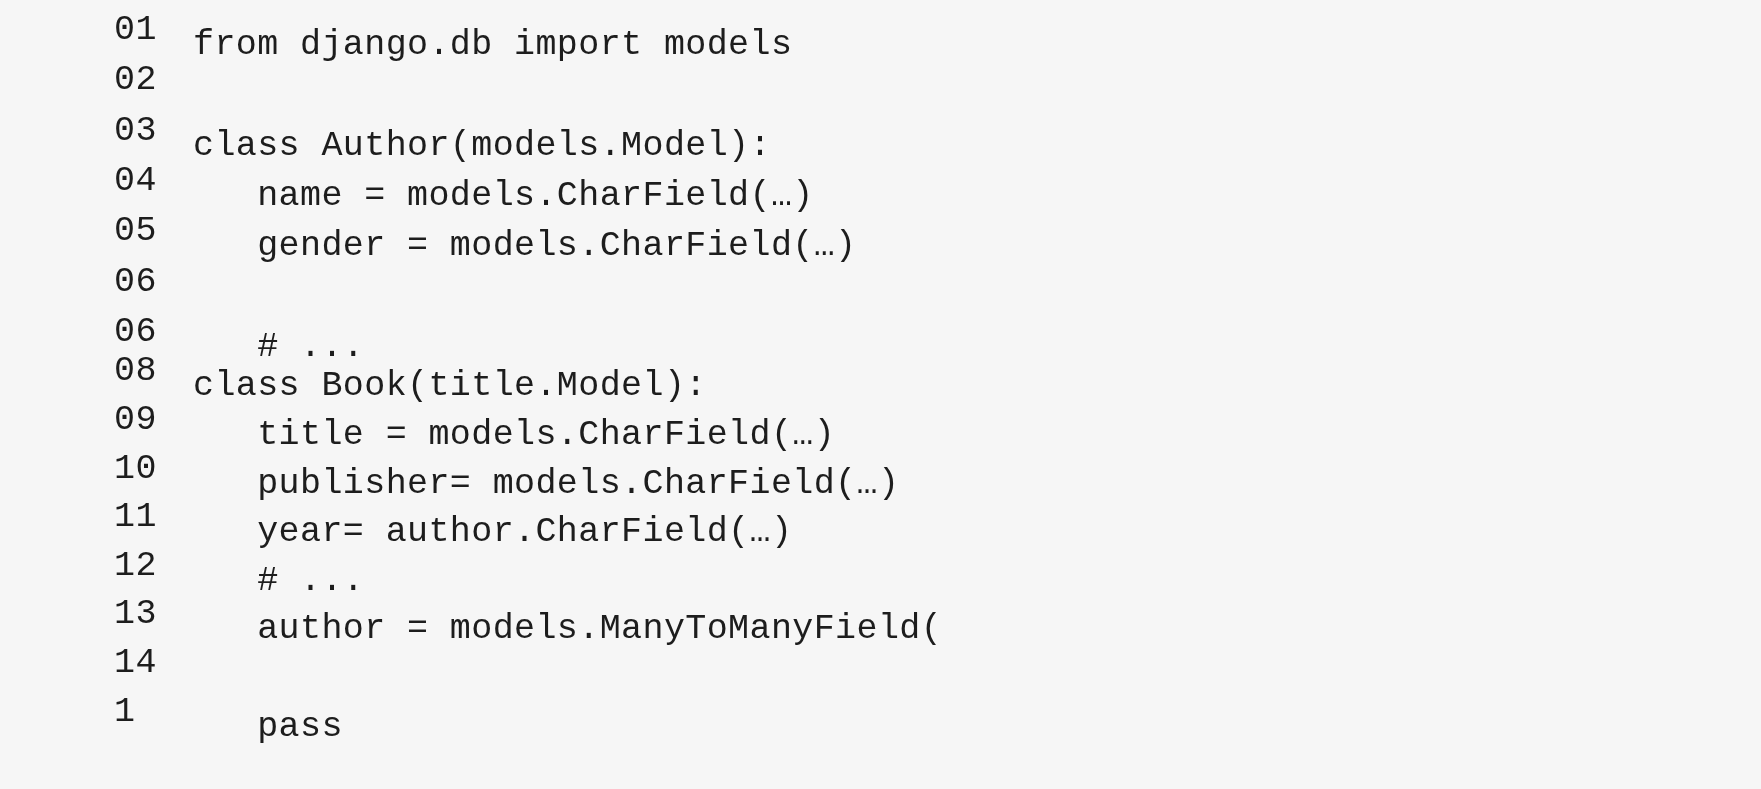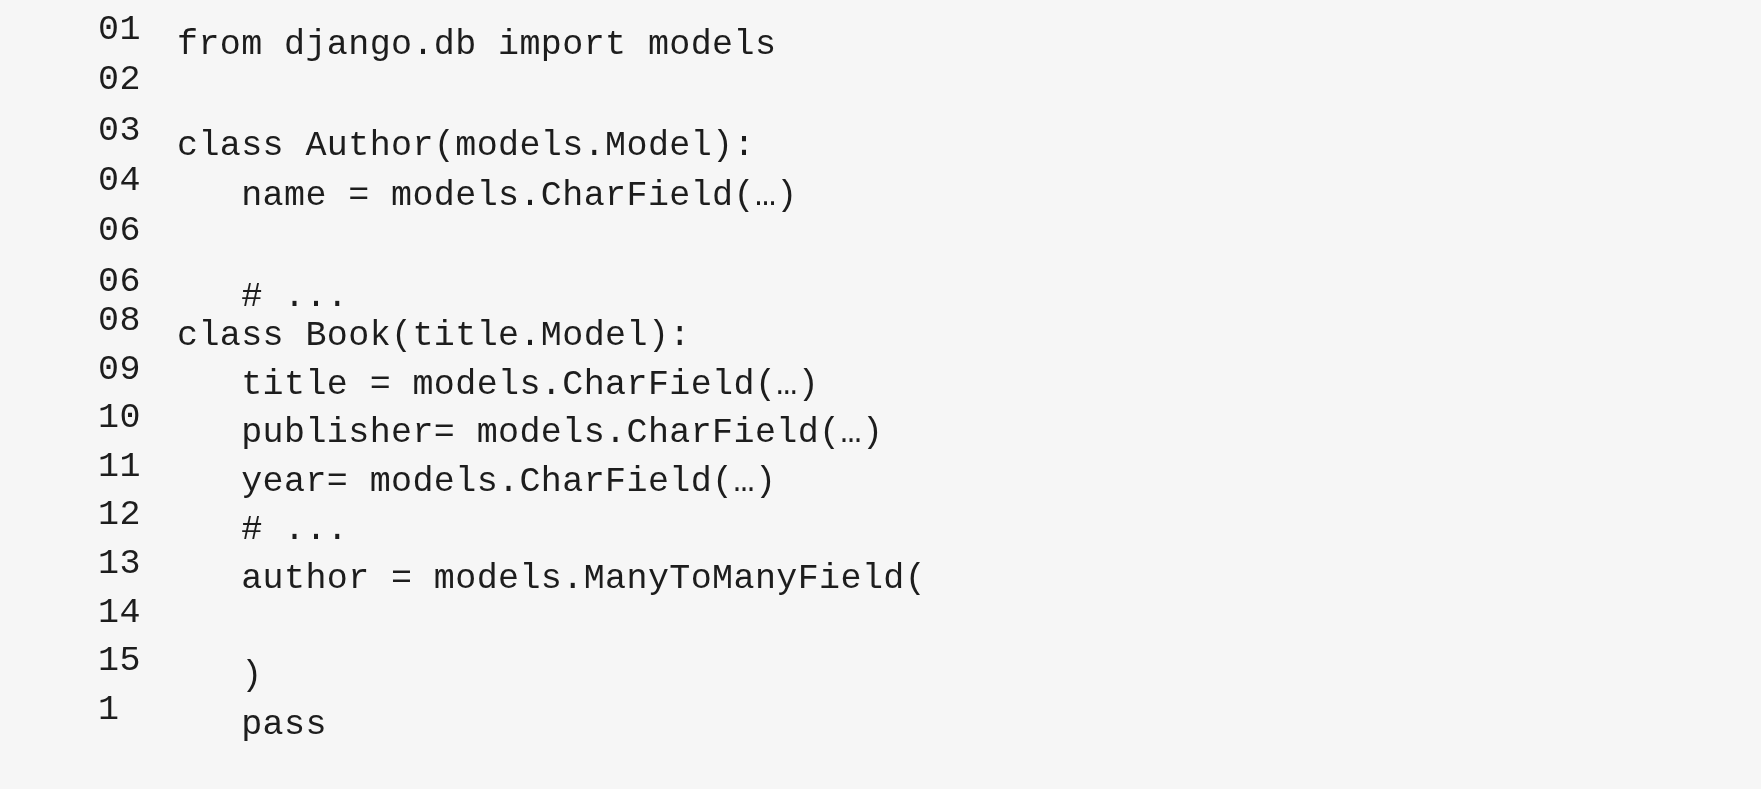--- a/index.html
+++ b/index.html
@@ -34,20 +34,21 @@
     height: 48.6px;
   }
   .code-line.tight {
     margin-top: -10px;
   }
   .line-number {
     display: inline-block;
     width: 79px;
     flex: 0 0 79px;
     white-space: pre;
+    margin-left: 16px;
   }
   .code-text {
     white-space: pre;
     margin-top: 30px;
   }
 </style>
 </head>
 <body>
 
 <div class="code-listing" id="code-listing">
@@ -64,20 +65,24 @@
   <div class="code-line">
     <span class="line-number">03</span>
     <span class="code-text">class Author(models.Model):</span>
   </div>
 
   <div class="code-line">
     <span class="line-number">04</span>
     <span class="code-text">   name = models.CharField(…)</span>
   </div>
 
+  <div class="code-line">
+    <span class="line-number">05</span>
+    <span class="code-text">   gender = models.CharField(…)</span>
+  </div>
 
   <div class="code-line">
     <span class="line-number">06</span>
   </div>
 
   <div class="code-line">
     <span class="line-number">06</span>
     <span class="code-text">   # ...</span>
   </div>
 
@@ -91,39 +96,35 @@
     <span class="code-text">   title = models.CharField(…)</span>
   </div>
 
   <div class="code-line seg2">
     <span class="line-number">10</span>
     <span class="code-text">   publisher= models.CharField(…)</span>
   </div>
 
   <div class="code-line seg2">
     <span class="line-number">11</span>
-    <span class="code-text">   year= models.CharField(…)</span>
+    <span class="code-text">   year= author.CharField(…)</span>
   </div>
 
   <div class="code-line seg2">
     <span class="line-number">12</span>
     <span class="code-text">   # ...</span>
   </div>
 
   <div class="code-line seg2">
     <span class="line-number">13</span>
     <span class="code-text">   author = models.ManyToManyField(</span>
   </div>
 
   <div class="code-line seg2">
     <span class="line-number">14</span>
   </div>
 
-  <div class="code-line seg2">
-    <span class="line-number">15</span>
-    <span class="code-text">   )</span>
-  </div>
 
   <div class="code-line seg2">
     <span class="line-number">1</span>
     <span class="code-text">   pass</span>
   </div>
 </div>
 
 </body></html>

